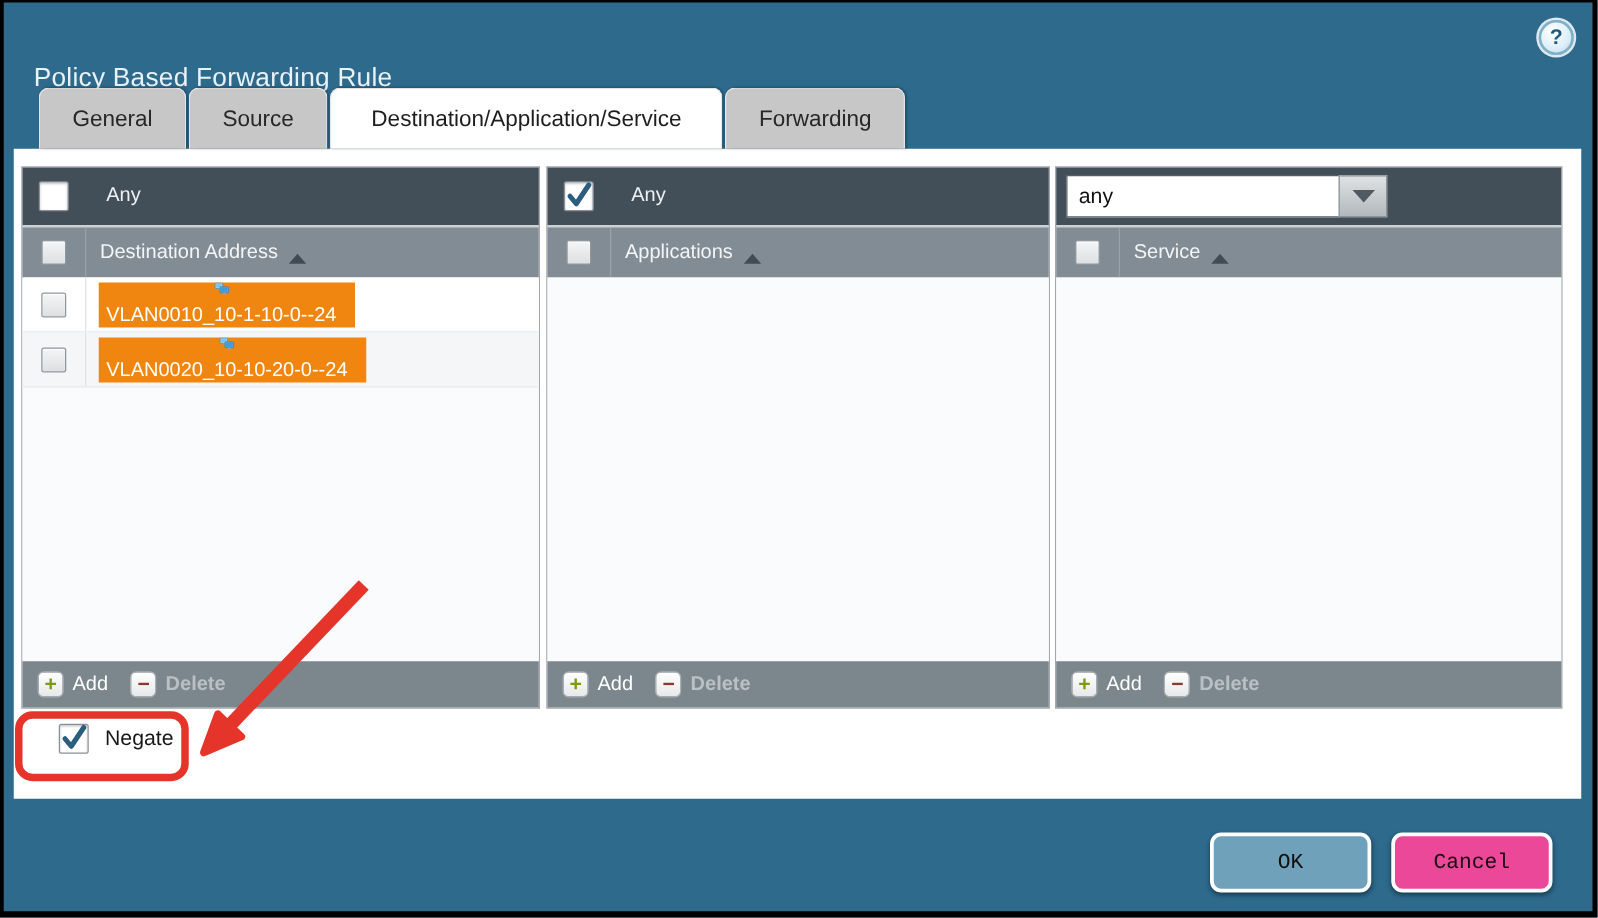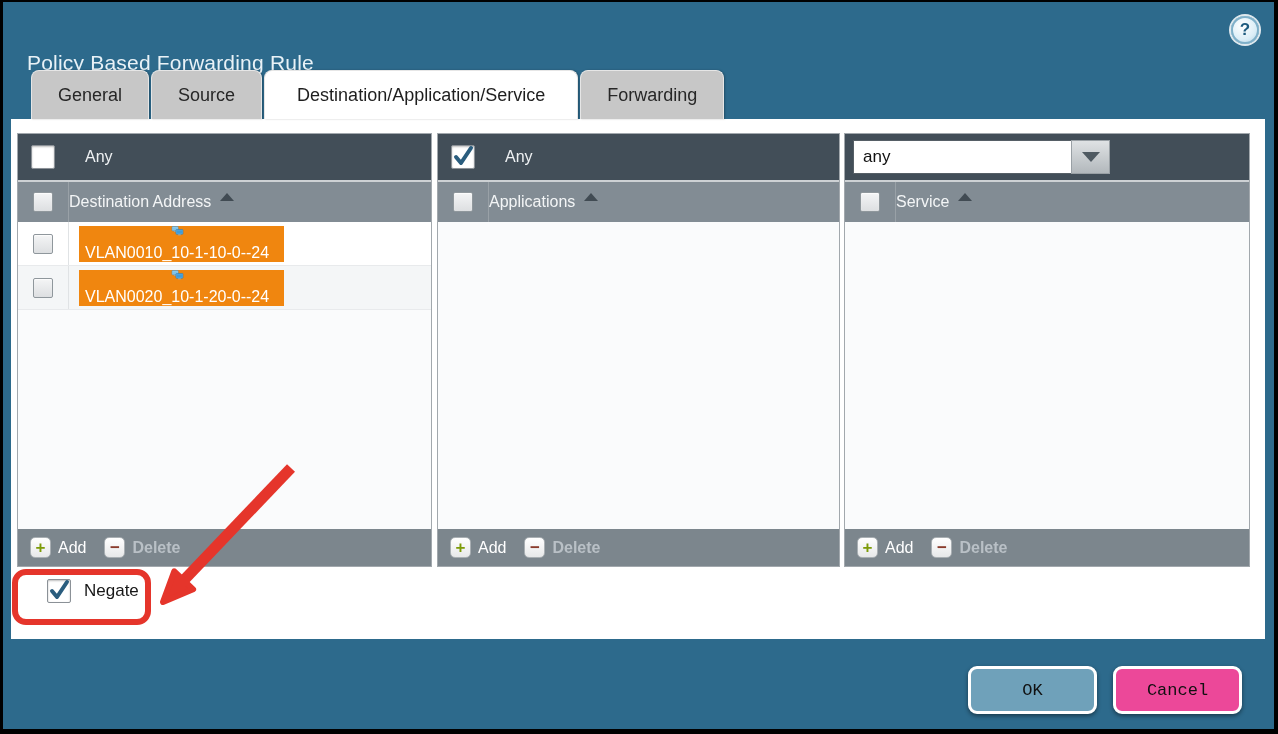--- a/index.html
+++ b/index.html
@@ -79,22 +79,22 @@
   .colheader {
     height:42px; flex:0 0 42px; background:#828c94;
     border-top:2px solid #cdd1d4;
     display:flex; align-items:center;
   }
   .cb-cell {
     width:51px; flex:0 0 51px; display:flex; align-items:center; justify-content:center;
     align-self:stretch; border-right:1px solid #99a1a7;
   }
   .header-label {
-    margin-left:0; color:#f3f5f6; font-size:16px;
-    display:flex; align-items:flex-start; gap:9px;
+    margin-left:11px; color:#f3f5f6; font-size:16px;
+    display:flex; align-items:flex-end; gap:9px;
   }
   .sort-up {
     width:0; height:0; display:inline-block;
     border-left:7px solid transparent; border-right:7px solid transparent;
     border-bottom:8px solid #414b53;
   }
 
   .colbody { flex:1 1 auto; background:#fafbfc; overflow:hidden; }
   .row {
     height:44px; display:flex; align-items:center;
@@ -228,21 +228,21 @@
           </div>
           <span class="chip">
             <svg width="27" height="23" viewBox="0 0 27 23">
               <rect x="1" y="1" width="14" height="10" rx="1.5" fill="#a8d8f2" stroke="#3b8fc4" stroke-width="1.4"></rect>
               <rect x="3" y="3" width="10" height="6" fill="#7cc4ec"></rect>
               <rect x="5.5" y="11" width="5" height="2.4" fill="#8fa9b8"></rect>
               <rect x="10" y="8" width="16" height="11" rx="1.5" fill="#5db0e6" stroke="#2b7db5" stroke-width="1.4"></rect>
               <rect x="12" y="10" width="12" height="7" fill="#3f9cd9"></rect>
               <rect x="15" y="19" width="6" height="2.6" fill="#8fa9b8"></rect>
             </svg>
-            <span>VLAN0020_10-1-20-0--24</span>
+            <span>VLAN0020_10-10-20-0--24</span>
           </span>
         </div>
       </div>
       <div class="colfooter">
         <span class="footer-action">
           <span class="btn-ico plus-ico">+</span>
           <span class="add-label">Add</span>
         </span>
         <span class="footer-action">
           <span class="btn-ico minus-ico">−</span>

